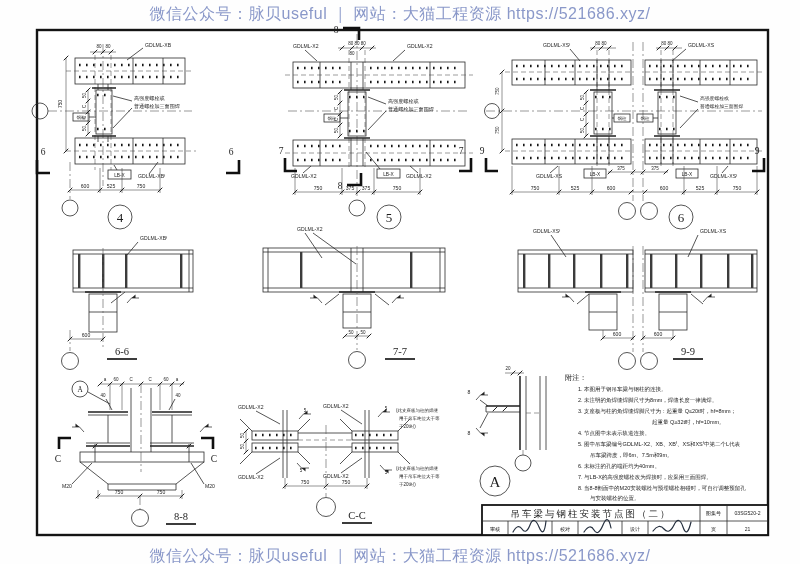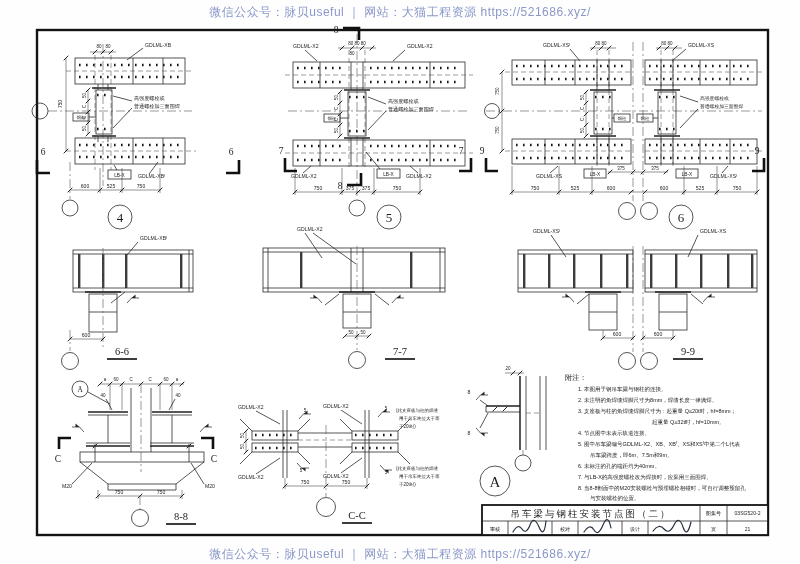--- a/index.html
+++ b/index.html
@@ -1,18 +1,18 @@
 <!DOCTYPE html>
 <html><head>
 <meta charset="utf-8">
 <style>
   html,body{margin:0;padding:0;background:#ffffff;}
   #page{position:relative;width:800px;height:564px;background:#fefefe;overflow:hidden;
         font-family:"Liberation Sans","DejaVu Sans",sans-serif;}
-  .wm{position:absolute;left:0;right:0;text-align:center;font-size:12px;letter-spacing:.5px;color:#8a98c9;}
+  .wm{position:absolute;left:0;right:0;text-align:center;font-size:16px;letter-spacing:.5px;color:#8a98c9;}
   svg text{font-family:"Liberation Sans","DejaVu Sans",sans-serif;fill:#1d1d1d;}
   .ser{font-family:"Liberation Serif","DejaVu Serif",serif;}
   .ln{stroke:#2b2b2b;fill:none;stroke-width:.8;}
   .l2{stroke:#1f1f1f;fill:none;stroke-width:1.5;}
   .thk{stroke:#101010;fill:none;stroke-width:2.6;}
   .dim{stroke:#3a3a3a;fill:none;stroke-width:.55;}
   .dsh{stroke:#5a5a5a;fill:none;stroke-width:.6;stroke-dasharray:5 3;}
   .axs{stroke:#555;fill:none;stroke-width:.6;stroke-dasharray:9 3 2 3;}
   .blt{stroke:#161616;fill:none;stroke-width:2.5;stroke-dasharray:1.6 5.4;}
   .stf{fill:#3c3c3c;stroke:none;}

